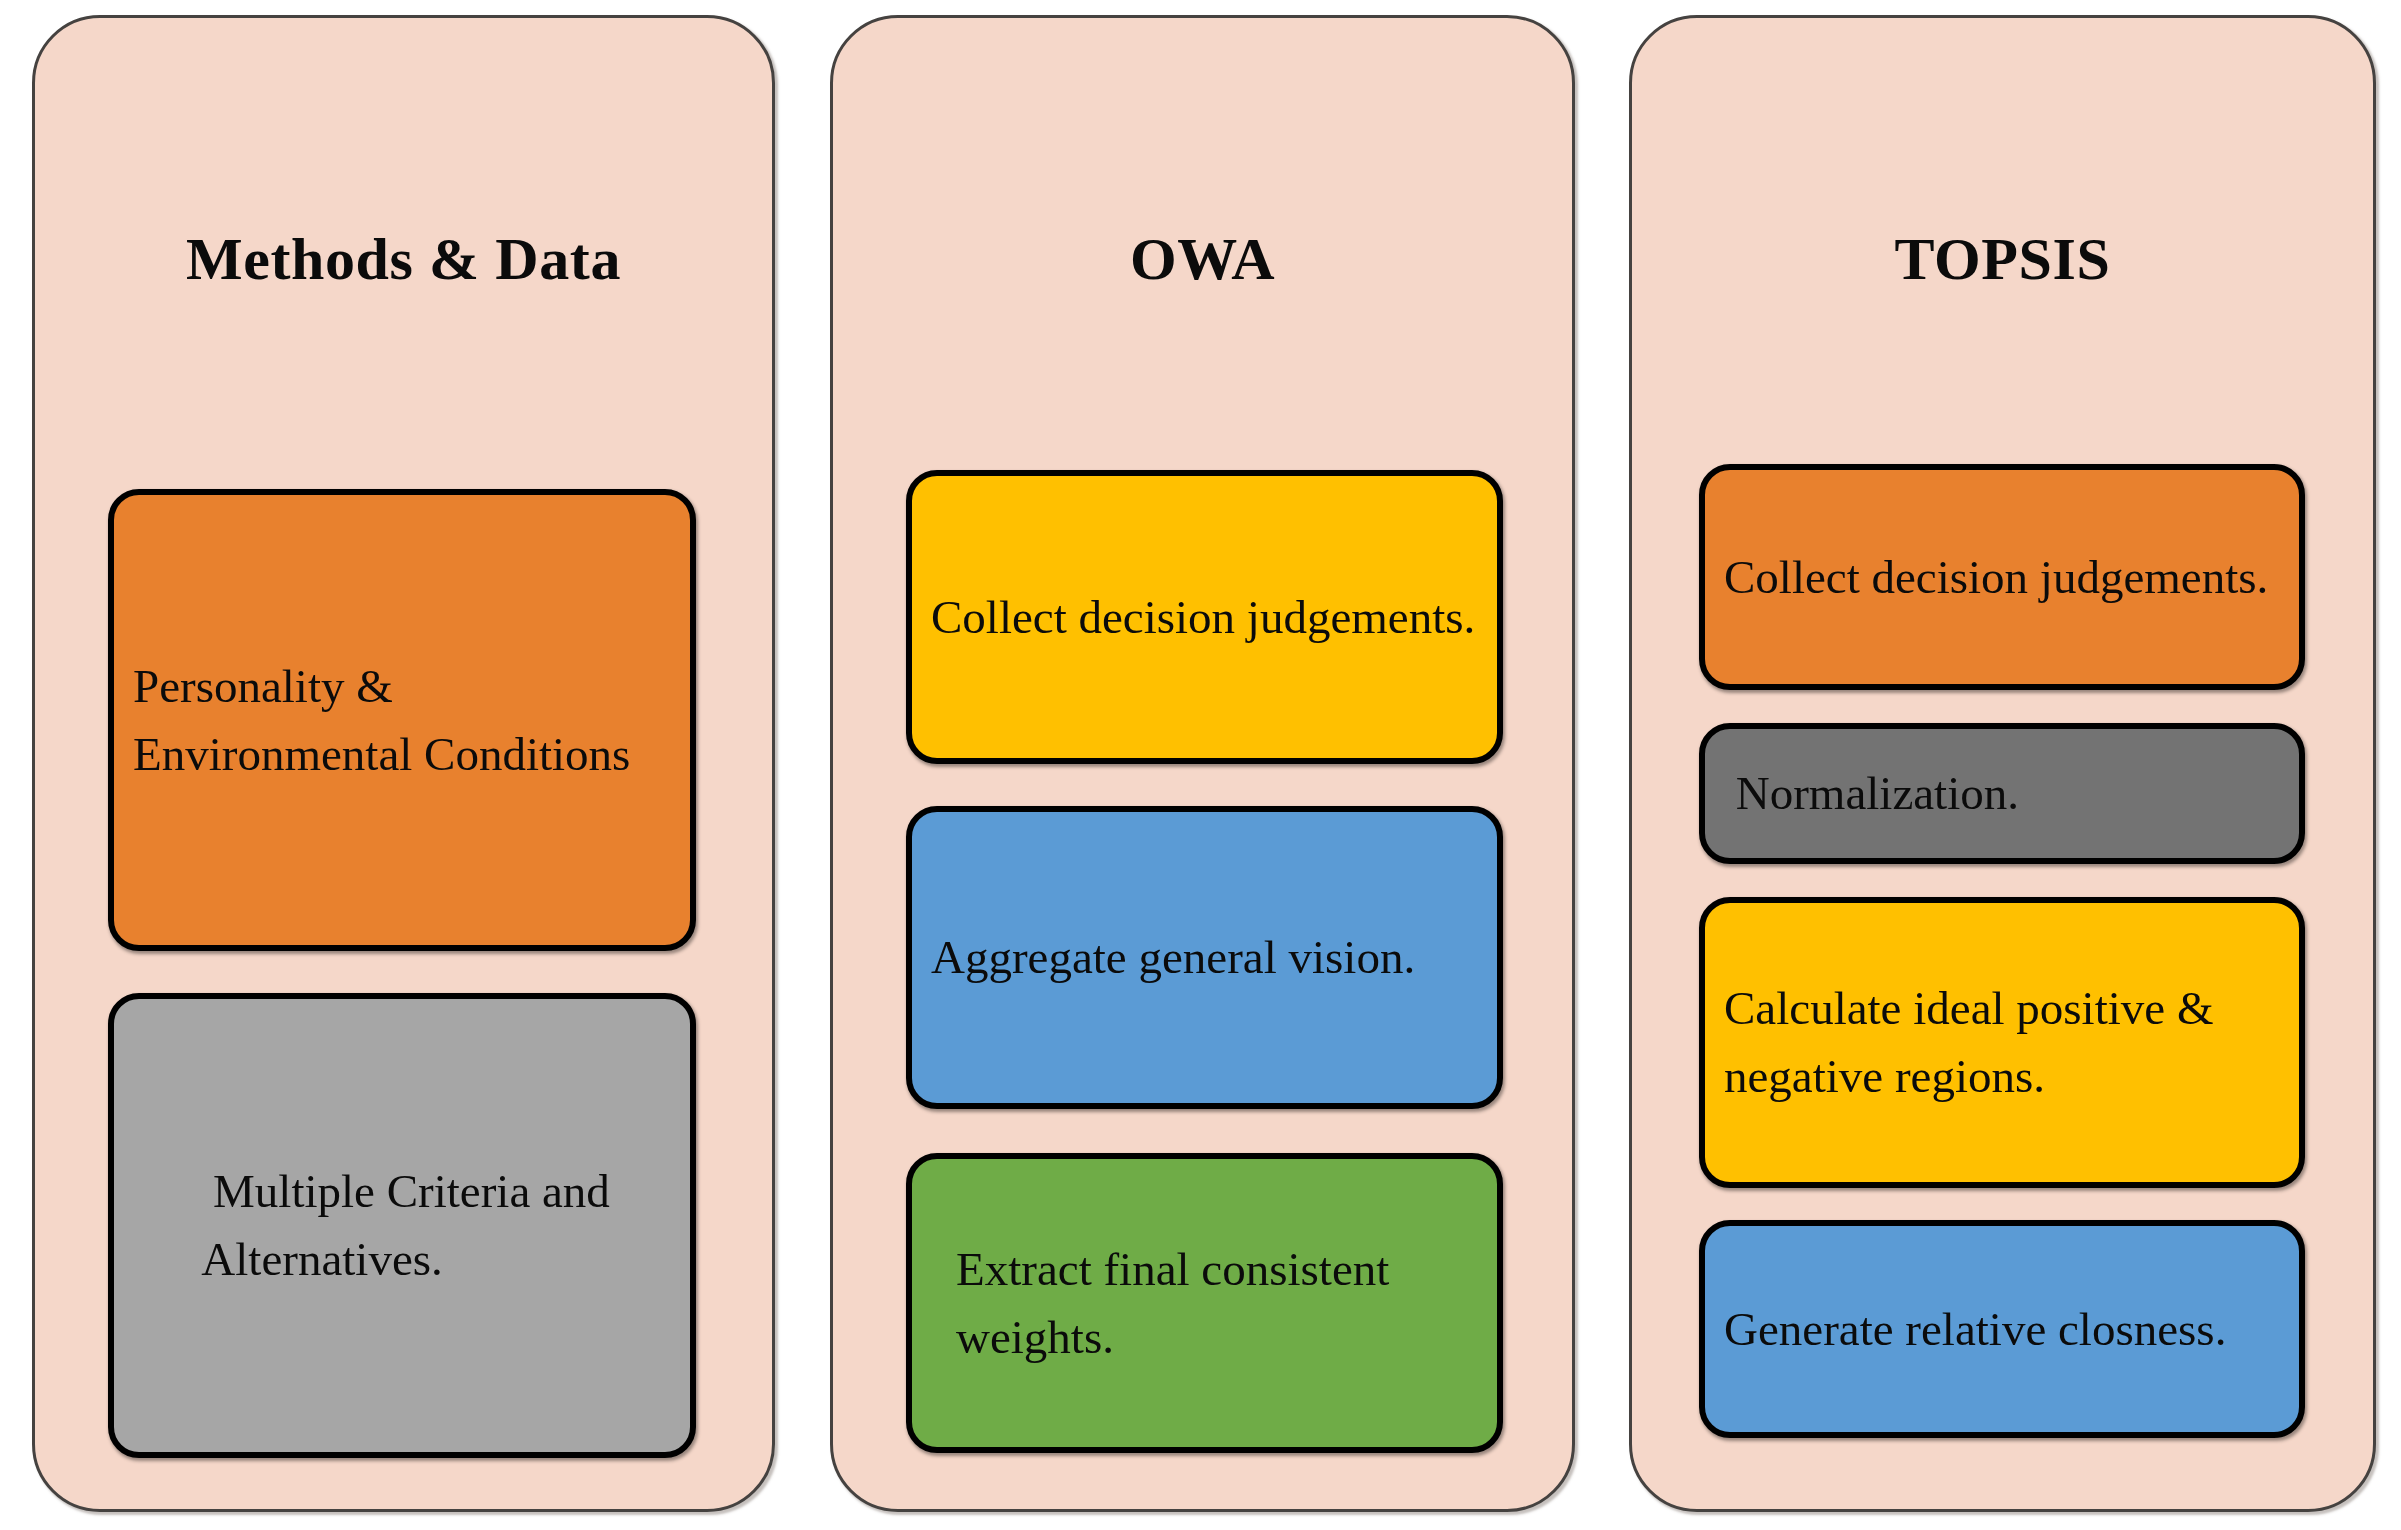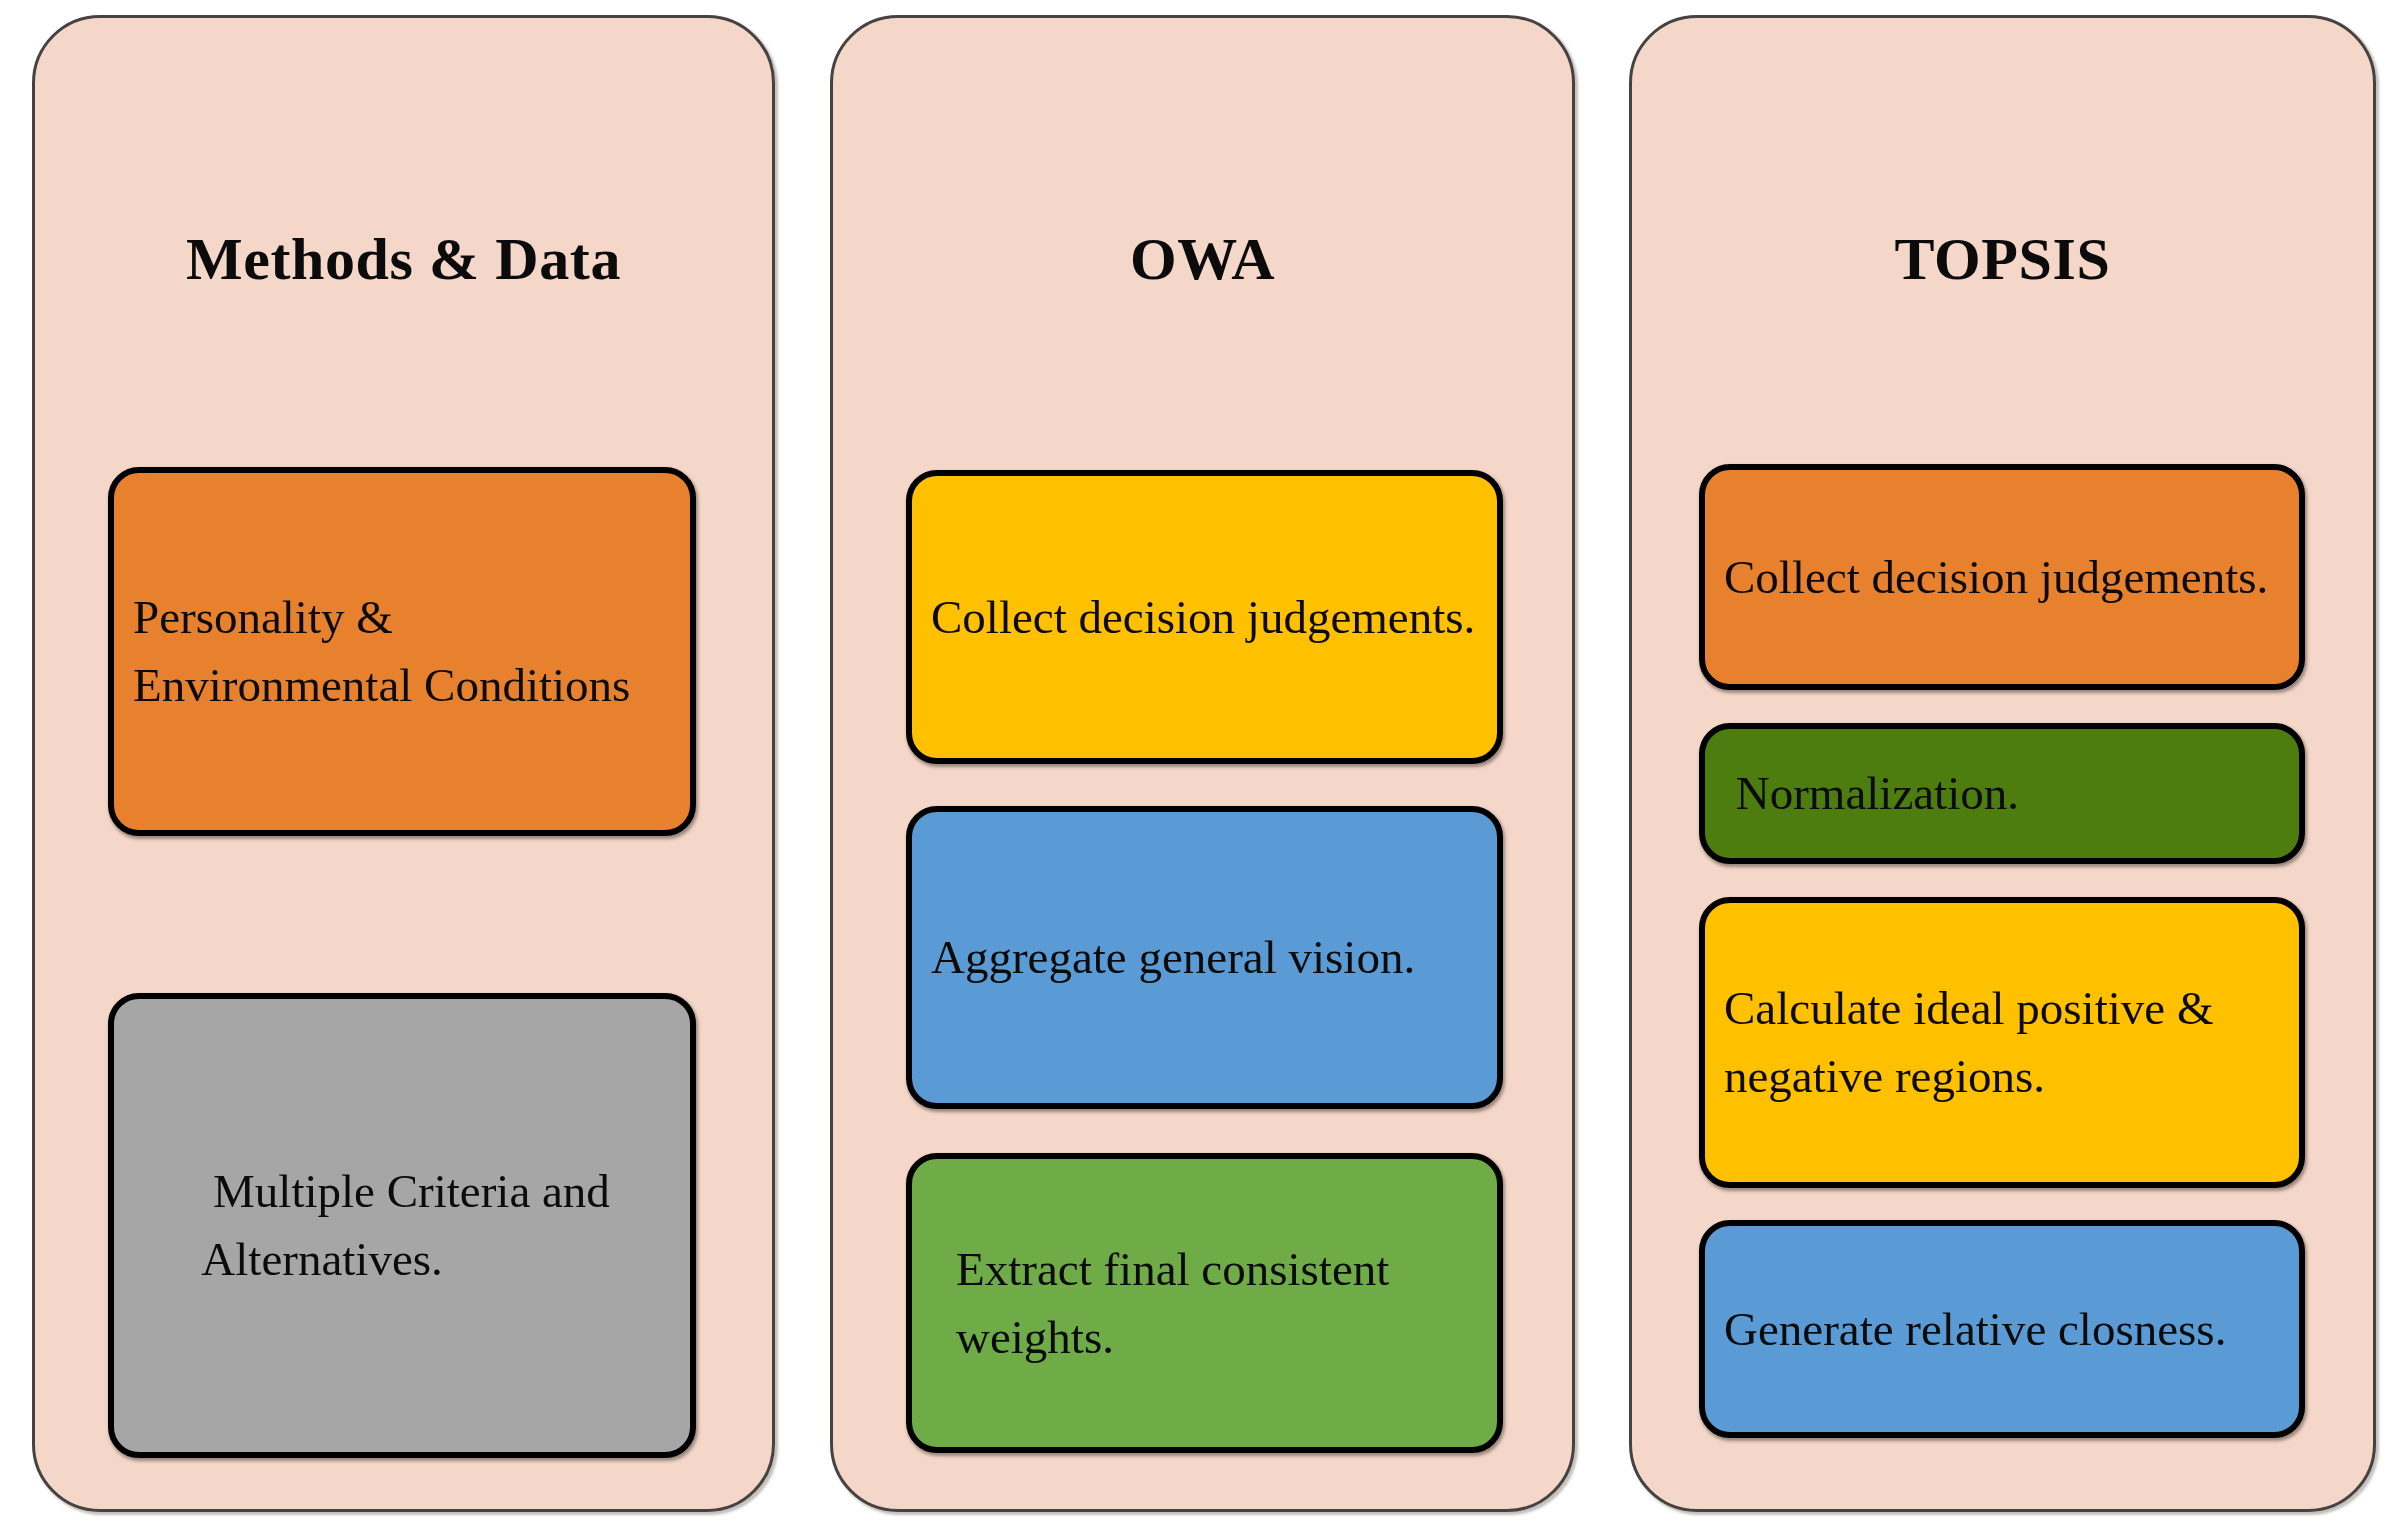--- a/index.html
+++ b/index.html
@@ -46,21 +46,21 @@
     box-shadow: 1.8px 2.9px 3.5px rgba(0, 0, 0, 0.38);
     padding: 0 11.8px 0 19px;
   }
   .box-label {
     font-size: 47px;
     line-height: 1.45;
     color: #0b0b0b;
     white-space: pre;
   }
   
-  .c1b1 { left: 73px; top: 449px;  width: 588px; height: 369px; }
+  .c1b1 { left: 73px; top: 471px;  width: 588px; height: 462px; }
   .c1b2 { left: 73px; top: 975px; width: 588px; height: 465px; }
   
   .c2b1 { left: 73px; top: 452px;  width: 597px; height: 294px; }
   .c2b2 { left: 73px; top: 788px; width: 597px; height: 303px; }
   .c2b3 { left: 73px; top: 1135px; width: 597px; height: 300px; padding-left: 44px; }
   
   .c3b1 { left: 67px; top: 446px;  width: 606px; height: 226px; }
   .c3b2 { left: 67px; top: 705px; width: 606px; height: 141px; }
   .c3b3 { left: 67px; top: 879px; width: 606px; height: 291px; }
   .c3b4 { left: 67px; top: 1202px; width: 606px; height: 218px; }
@@ -94,21 +94,21 @@
       <span class="box-label">Extract final consistent
 weights.</span>
     </div>
   </section>
 
   <section class="panel" id="panel-3" style="background-color: rgb(245, 215, 201);">
     <h2 class="panel-title">TOPSIS</h2>
     <div class="flow-box c3b1" style="background-color: rgb(232, 129, 46);">
       <span class="box-label">Collect decision judgements.</span>
     </div>
-    <div class="flow-box c3b2" style="background-color: #4d7c0f;">
+    <div class="flow-box c3b2" style="background-color: #737373;">
       <span class="box-label"> Normalization.</span>
     </div>
     <div class="flow-box c3b3" style="background-color: rgb(255, 192, 0);">
       <span class="box-label">Calculate ideal positive &amp;
 negative regions.</span>
     </div>
     <div class="flow-box c3b4" style="background-color: rgb(91, 155, 213);">
       <span class="box-label">Generate relative closness.</span>
     </div>
   </section>

